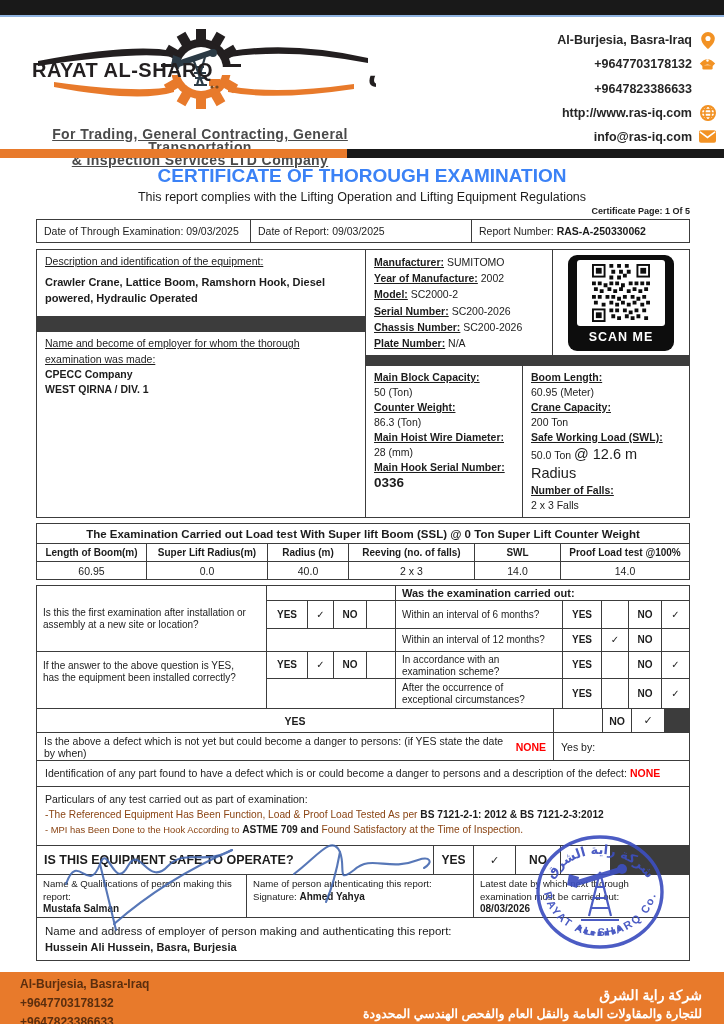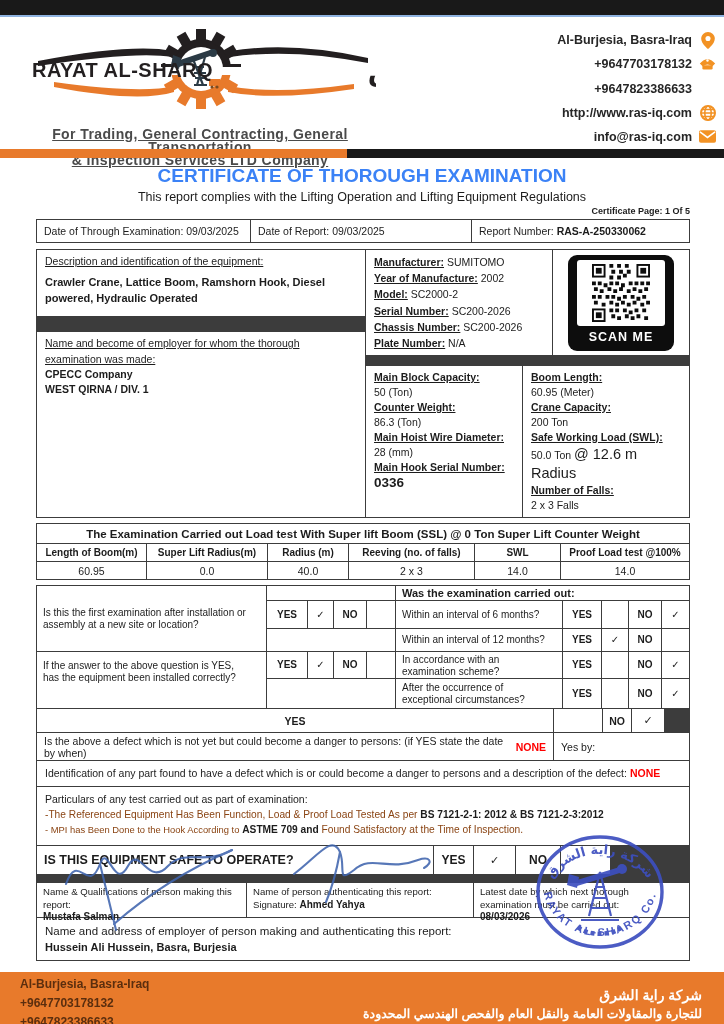--- a/index.html
+++ b/index.html
@@ -72,21 +72,21 @@
   .gridrow>div{background:#fff;}
   .r-imm{grid-template-columns:516px 48px 28px 32px 1fr;grid-template-rows:23px;}
   .r-fut{grid-template-columns:516px 1fr;grid-template-rows:27px;}
   .r-safe{grid-template-columns:396px 39px 41px 44px 49px 1fr;grid-template-rows:28px;}
   .r-sig{grid-template-columns:209px 226px 1fr;grid-template-rows:42px;}
   .safeq{font-size:12.5px;font-weight:bold;}
   .tests{line-height:15px;padding:5px 8px 8px 8px;}
   .tests .h{font-size:10.5px;}
   .tests .l{font-size:10.2px;}
   .tests .sm{font-size:9.4px;}
-  .sigcell{padding:3px 6px;font-size:9.6px;line-height:12.5px;display:block!important;margin-top:8px;}
+  .sigcell{padding:3px 6px;font-size:9.6px;line-height:12.5px;display:block!important;}
   .emp{padding:5px 8px;font-size:11.5px;line-height:16px;}
   
   .sigsvg{position:absolute;left:36px;top:826px;pointer-events:none;}
   .stamp{position:absolute;left:531px;top:832px;pointer-events:none;opacity:.92;}
   
   .footer{margin-top:11px;height:63px;background:#e87a2b;display:flex;justify-content:space-between;align-items:center;padding:0 22px 0 20px;box-sizing:border-box;}
   .f-left{font-size:12px;font-weight:bold;color:#5b2e0e;line-height:19px;}
   .f-right{text-align:right;color:#fff;direction:rtl;}
   .f-right .a1{font-size:14px;font-weight:bold;line-height:20px;}
   .f-right .a2{font-size:12.5px;font-weight:bold;line-height:18px;}

